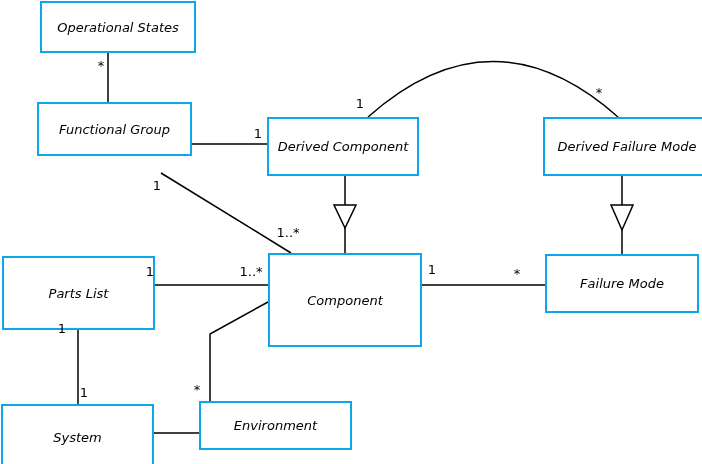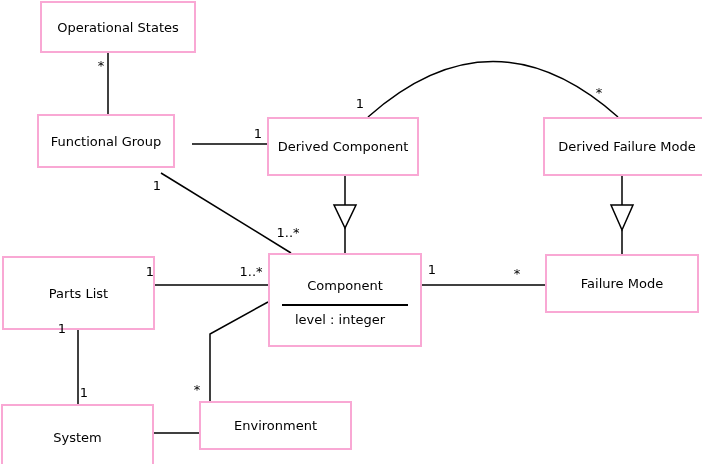--- a/index.html
+++ b/index.html
@@ -20,32 +20,33 @@
     position: absolute;
     left: 0;
     top: 0;
     width: 702px;
     height: 464px;
   }
   .node {
     position: absolute;
     box-sizing: border-box;
     background: #ffffff;
-    border: 2px solid #f9a8d4;
+    border: 2px solid #0ea5e9;
     display: flex;
     align-items: center;
     justify-content: center;
     font-size: 13px;
     white-space: nowrap;
+    font-style: italic;
   }
   .node.compartments {
     flex-direction: column;
     align-items: stretch;
     justify-content: flex-start;
-    padding: 12px;
+    padding: 0;
   }
   .compartment-name {
     flex: 1;
     display: flex;
     align-items: center;
     justify-content: center;
   }
   .compartment-attrs {
     height: 29px;
     box-sizing: border-box;
@@ -98,42 +99,39 @@
 
     <line x1="154" y1="433" x2="199" y2="433"></line>
 
     <polyline points="210,401 210,334 268,302"></polyline>
   </svg>
 
   <div class="node" style="left:40px; top:1px; width:156px; height:52px;">
     <span>Operational States</span>
   </div>
 
-  <div class="node" style="left:37px; top:114px; width:138px; height:54px;">
+  <div class="node" style="left:37px; top:102px; width:155px; height:54px;">
     <span>Functional Group</span>
   </div>
 
   <div class="node" style="left:267px; top:117px; width:152px; height:59px;">
     <span>Derived Component</span>
   </div>
 
   <div class="node" style="left:543px; top:117px; width:168px; height:59px;">
     <span>Derived Failure Mode</span>
   </div>
 
   <div class="node" style="left:2px; top:256px; width:153px; height:74px;">
     <span>Parts List</span>
   </div>
 
   <div class="node compartments" style="left:268px; top:253px; width:154px; height:94px;">
     <div class="compartment-name">
       <span>Component</span>
-    </div>
-    <div class="compartment-attrs">
-      <span>level : integer</span>
     </div>
   </div>
 
   <div class="node" style="left:545px; top:254px; width:154px; height:59px;">
     <span>Failure Mode</span>
   </div>
 
   <div class="node" style="left:1px; top:404px; width:153px; height:67px;">
     <span>System</span>
   </div>

